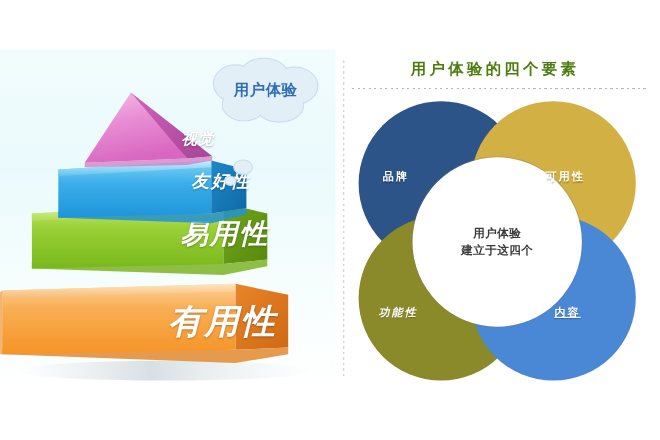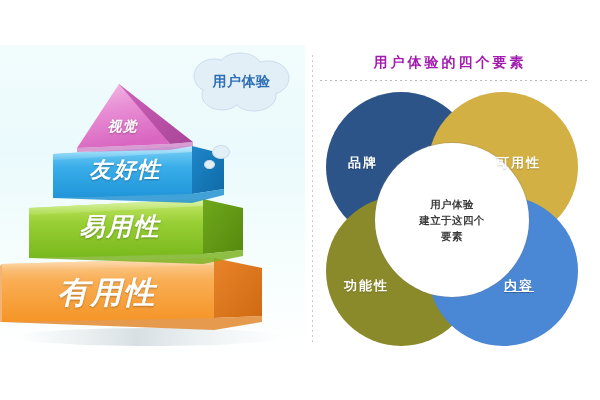--- a/index.html
+++ b/index.html
@@ -46,21 +46,21 @@
   }
 
   .layer {
     position: absolute;
   }
   .layer svg { display: block; overflow: visible; }
 
   .layer-label {
     position: absolute;
     width: 100%;
-    text-align: center;
+    text-align: right;
     color: #ffffff;
     font-weight: bold;
     font-style: italic;
     letter-spacing: 2px;
     text-shadow: 0 1px 2px rgba(0,0,0,0.28);
     pointer-events: none;
     white-space: nowrap;
   }
 
   
@@ -113,21 +113,21 @@
   }
 
   #venn-title {
     position: absolute;
     left: 0;
     top: 14px;
     width: 260px;
     text-align: center;
     font-size: 14px;
     font-weight: bold;
-    color: #a21caf;
+    color: #4d7c0f;
     letter-spacing: 3px;
   }
 
   #venn-title-rule {
     position: absolute;
     left: 0;
     top: 40px;
     width: 268px;
     height: 1px;
     background: repeating-linear-gradient(to right,
@@ -171,29 +171,29 @@
     font-size: 10.5px;
     line-height: 16px;
     font-weight: bold;
     color: #3a3a3a;
     letter-spacing: 0.4px;
   }
 
   .venn-label {
     position: absolute;
     color: #ffffff;
-    font-size: 13px;
+    font-size: 10px;
     font-weight: bold;
     letter-spacing: 2px;
     text-shadow: 0 1px 1px rgba(0,0,0,0.22);
     white-space: nowrap;
   }
   #venn-label-brand     { left: 22px;  top: 62px;  }
   #venn-label-usability { left: 170px; top: 62px;  }
-  #venn-label-function  { left: 18px;  top: 185px; }
+  #venn-label-function  { left: 18px;  top: 185px; font-style: italic; }
   #venn-label-content   { left: 178px; top: 185px; text-decoration: underline; }
 </style>
 </head>
 <body>
 
 <div id="canvas">
 
   <div id="left-panel"></div>
 
   <div id="pyramid-wrap">
@@ -233,21 +233,21 @@
 
         <polygon points="2,8 214,2 214,62 2,66" fill="url(#orangeTop)"></polygon>
 
         <polygon points="2,8 214,2 214,9 2,15" fill="url(#orangeBevel)" opacity="0.9"></polygon>
 
         <polygon points="2,8 2,66 0,66 0,10" fill="#f0a152" opacity="0.8"></polygon>
       </svg>
       <div class="layer-label" style="top:16px; font-size:31px; left:-38px;">有用性</div>
     </div>
 
-    <div class="layer" style="left:25px; top:151px; width:250px; height:72px;">
+    <div class="layer" style="left:25px; top:137px; width:250px; height:72px;">
       <svg width="250" height="72" viewBox="0 0 250 72">
         <defs>
           <linearGradient id="greenTop" x1="0" y1="0" x2="0" y2="1">
             <stop offset="0%" stop-color="#c6e86a"></stop>
             <stop offset="40%" stop-color="#98cf34"></stop>
             <stop offset="100%" stop-color="#78b81c"></stop>
           </linearGradient>
           <linearGradient id="greenSide" x1="0" y1="0" x2="1" y2="1">
             <stop offset="0%" stop-color="#6fa81d"></stop>
             <stop offset="100%" stop-color="#56890d"></stop>
@@ -280,21 +280,21 @@
           <linearGradient id="blueBevel" x1="0" y1="0" x2="0" y2="1">
             <stop offset="0%" stop-color="#d2f1ff"></stop>
             <stop offset="100%" stop-color="#62c4ef"></stop>
           </linearGradient>
         </defs>
         <polygon points="144,3 176,11 176,46 144,51" fill="url(#blueSide)"></polygon>
         <polygon points="5,49 144,51 176,46 176,52 144,60 5,55" fill="#2392d0" opacity="0.85"></polygon>
         <polygon points="5,11 144,3 144,51 5,55" fill="url(#blueTop)"></polygon>
         <polygon points="5,11 144,3 144,9 5,17" fill="url(#blueBevel)" opacity="0.9"></polygon>
       </svg>
-      <div class="layer-label" style="top:12px; font-size:22px; left:-25px;">友好性</div>
+      <div class="layer-label" style="top:12px; font-size:16px; left:-25px;">友好性</div>
     </div>
 
     <div class="layer" style="left:75px; top:37px; width:145px; height:70px;">
       <svg width="145" height="70" viewBox="0 0 145 70">
         <defs>
           <linearGradient id="pinkFront" x1="0" y1="0" x2="0.3" y2="1">
             <stop offset="0%" stop-color="#f3c0e6"></stop>
             <stop offset="45%" stop-color="#e98fd5"></stop>
             <stop offset="100%" stop-color="#d967c1"></stop>
           </linearGradient>
@@ -348,21 +348,20 @@
     <div id="venn">
       <div class="venn-circle" id="venn-circle-brand" style="background:#2d5488;"></div>
       <div class="venn-circle" id="venn-circle-usability" style="background:#d3b043;"></div>
       <div class="venn-circle" id="venn-circle-function" style="background:#8b8a2a;"></div>
       <div class="venn-circle" id="venn-circle-content" style="background:#4a87d4;"></div>
 
       <div id="venn-center">
         <div id="venn-center-text">
           <div>用户体验</div>
           <div>建立于这四个</div>
-          <div>要素</div>
         </div>
       </div>
 
       <div class="venn-label" id="venn-label-brand">品牌</div>
       <div class="venn-label" id="venn-label-usability">可用性</div>
       <div class="venn-label" id="venn-label-function">功能性</div>
       <div class="venn-label" id="venn-label-content">内容</div>
     </div>
   </div>
 

